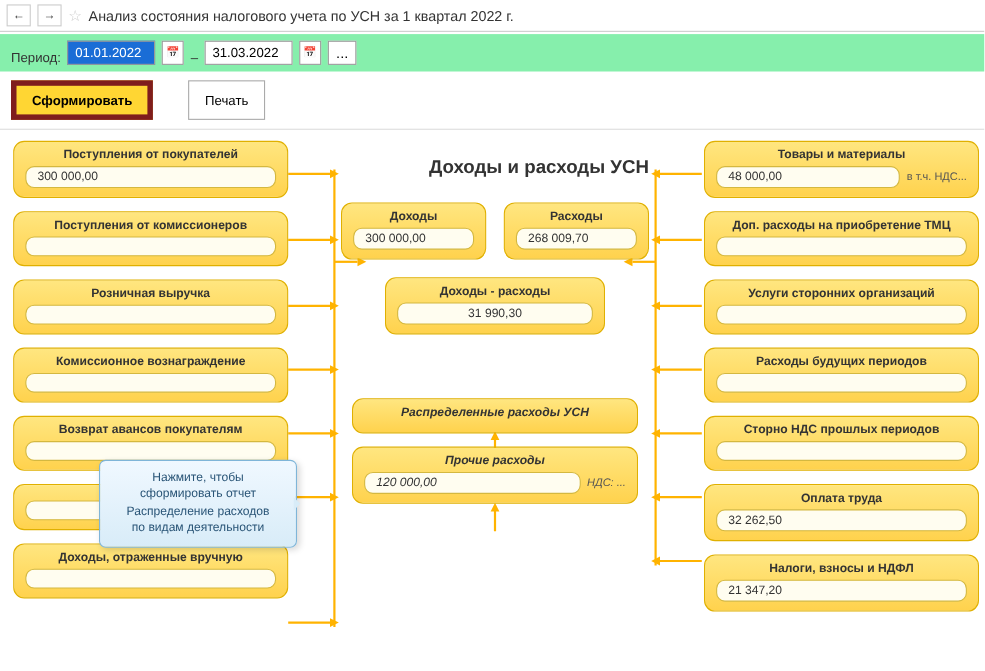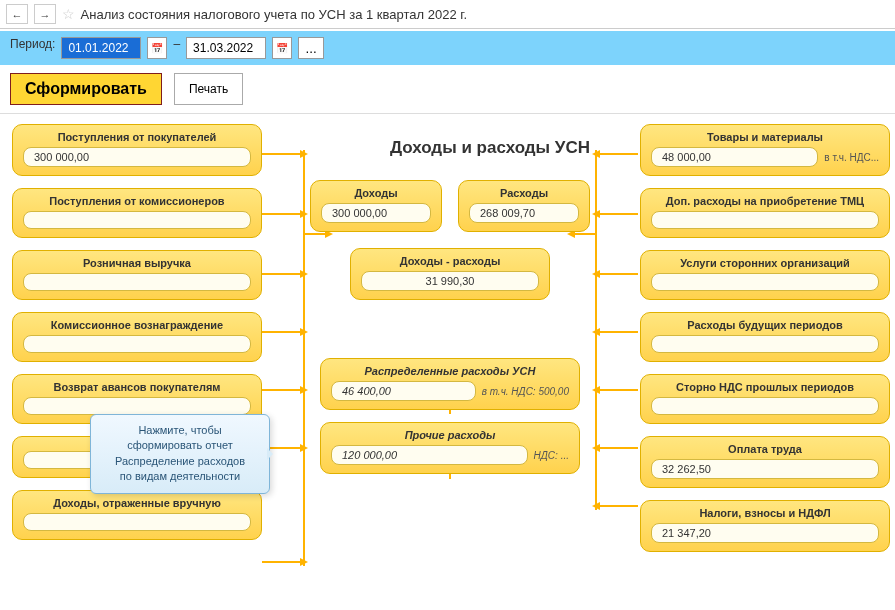--- a/index.html
+++ b/index.html
@@ -3,30 +3,30 @@
 <meta charset="utf-8">
 <style>
   * { box-sizing: border-box; margin: 0; padding: 0; }
   body { font-family: Arial, sans-serif; font-size: 12px; background: #fff; color: #333; width: 895px; }
   
   .header { display: flex; align-items: center; gap: 6px; padding: 4px 6px; border-bottom: 1px solid #ccc; }
   .nav-btn { width: 22px; height: 20px; border: 1px solid #ccc; background: #fff; display: flex; align-items: center; justify-content: center; font-size: 11px; cursor: pointer; }
   .star-icon { color: #ccc; font-size: 14px; }
   .page-title { font-size: 13px; color: #333; }
   
-  .period-bar { background: #7dd3fc; padding: 6px 10px; display: flex; align-items: flex-start; gap: 6px; margin-top: 2px; }
+  .period-bar { background: #86efac; padding: 6px 10px; display: flex; align-items: flex-end; gap: 6px; margin-top: 2px; }
   .period-label { font-size: 12px; }
   .date-input { border: 1px solid #999; padding: 3px 6px; font-size: 12px; width: 80px; background: #fff; }
   .date-input.selected { background: #1a6dd6; color: #fff; }
   .cal-btn { width: 20px; height: 22px; border: 1px solid #999; background: #fff; display: flex; align-items: center; justify-content: center; font-size: 10px; cursor: pointer; }
   .ellipsis-btn { width: 26px; height: 22px; border: 1px solid #999; background: #fff; cursor: pointer; }
   
   .toolbar { padding: 8px 10px; display: flex; gap: 12px; border-bottom: 1px solid #ddd; }
-  .btn-primary { background: #ffd633; border: 1px solid #7f1d1d; padding: 6px 14px; font-size: 16px; font-weight: bold; cursor: pointer; }
-  .btn-secondary { background: #fff; border: 1px solid #aaa; padding: 6px 14px; font-size: 12px; cursor: pointer; }
+  .btn-primary { background: #ffd633; border: 5px solid #7f1d1d; padding: 6px 14px; font-size: 12px; font-weight: bold; cursor: pointer; }
+  .btn-secondary { background: #fff; border: 1px solid #aaa; padding: 6px 14px; font-size: 12px; cursor: pointer; margin-left: 20px; }
   
   .diagram { position: relative; padding: 16px 12px; height: 490px; }
   .col { position: absolute; top: 10px; }
   .col-left { left: 12px; width: 250px; }
   .col-center { left: 310px; width: 280px; }
   .col-right { left: 640px; width: 250px; }
   
   .block { background: linear-gradient(#ffe680, #ffd24d); border: 1px solid #e0b000; border-radius: 10px; padding: 6px 10px 8px; margin-bottom: 12px; position: relative; }
   .block-title { font-size: 11px; font-weight: bold; text-align: center; margin-bottom: 4px; color: #333; }
   .block-value-row { display: flex; gap: 6px; align-items: center; }
@@ -181,24 +181,20 @@
 
     <div class="block center-block" style="margin-top:16px;">
       <div class="block-title">Доходы - расходы</div>
       <div class="block-value" style="text-align:center;">31 990,30</div>
     </div>
 
     <div style="height:46px;"></div>
 
     <div class="block center-block-wide">
       <div class="block-title">Распределенные расходы УСН</div>
-      <div class="block-value-row">
-        <div class="block-value">46 400,00</div>
-        <span class="block-note">в т.ч. НДС: 500,00</span>
-      </div>
     </div>
 
     <div class="block center-block-wide">
       <div class="block-title">Прочие расходы</div>
       <div class="block-value-row">
         <div class="block-value">120 000,00</div>
         <span class="block-note">НДС: ...</span>
       </div>
     </div>
   </div>

